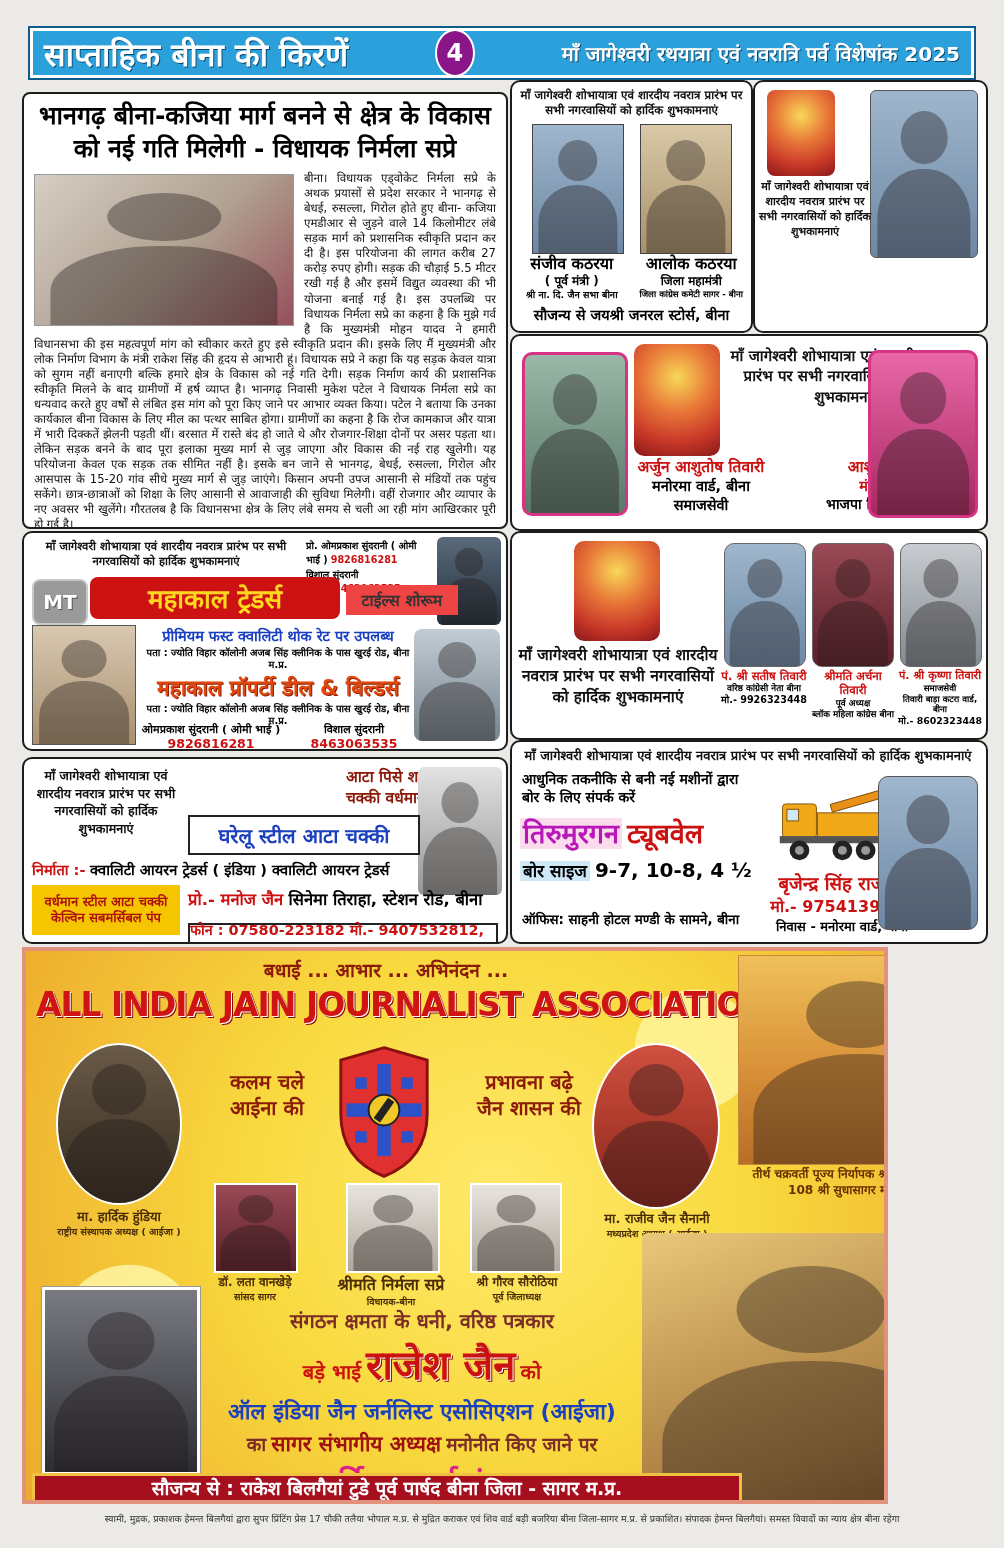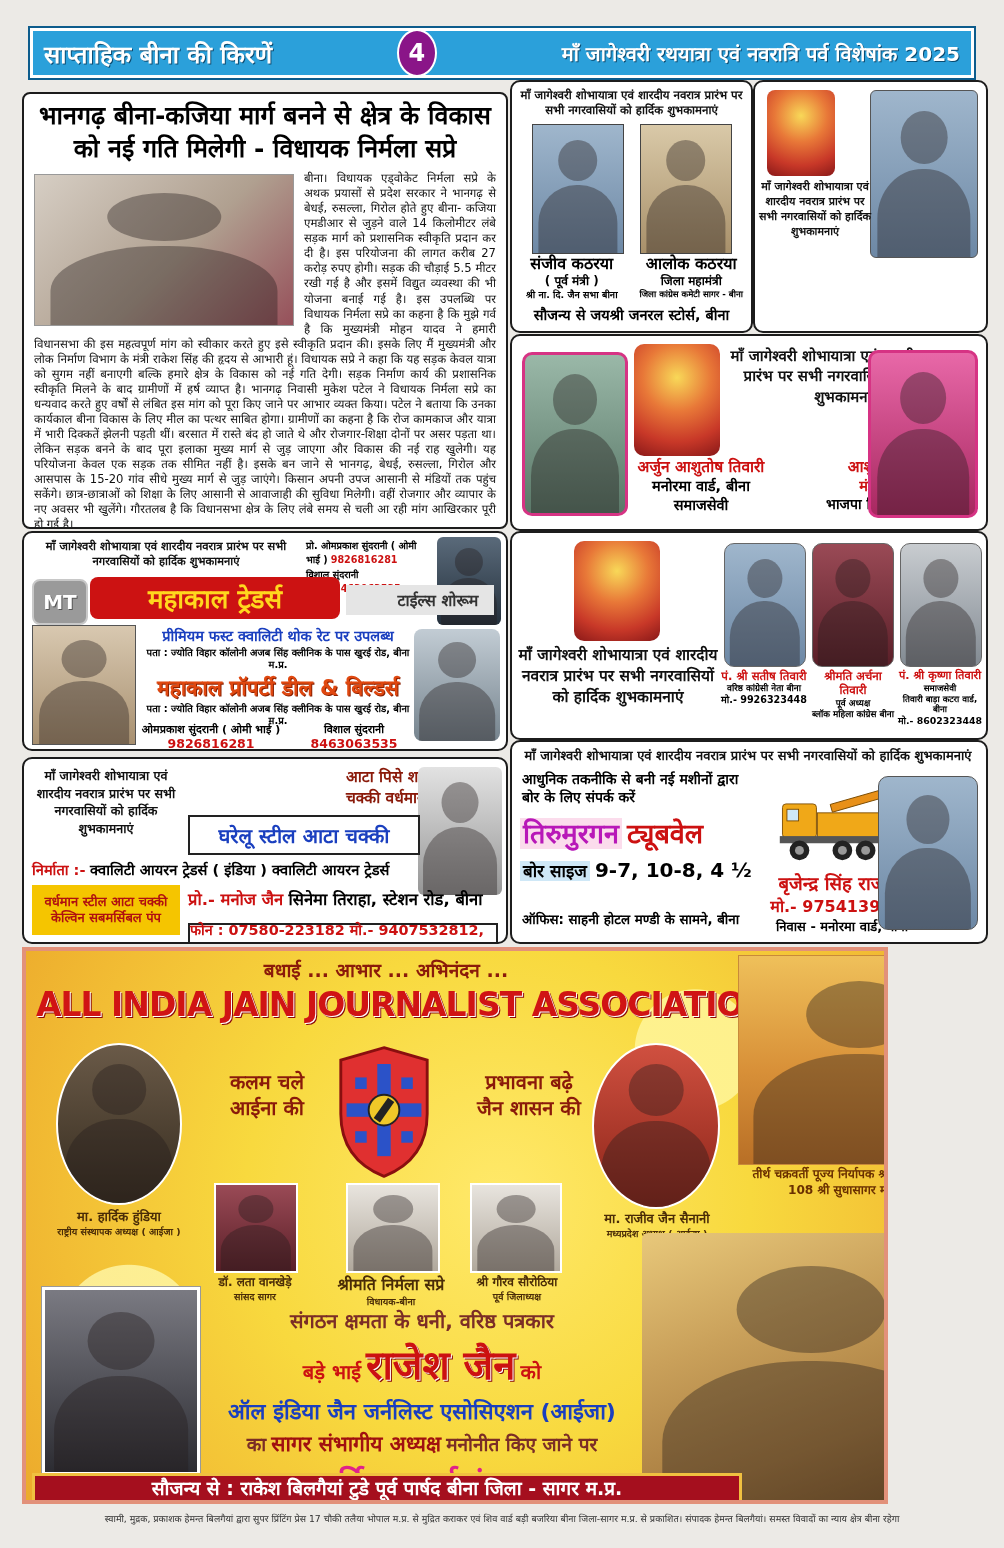--- a/index.html
+++ b/index.html
@@ -39,21 +39,21 @@
      radial-gradient(circle at 78% 18%, rgba(255,244,150,.9) 0 60px, rgba(255,244,150,0) 61px),
      radial-gradient(circle at 12% 70%, rgba(255,248,170,.8) 0 70px, rgba(255,248,170,0) 71px),
      radial-gradient(circle at 55% 45%, #ffe96a, #f8d93e 45%, #f2bd34 78%, #ecaa2c);}
 </style>
 </head>
 <body>
 
 <div class="page">
 
   <div class="abs" style="left:28px;top:26px;width:948px;height:54px;background:#2ba0da;border:2px solid #0d5c8c;box-shadow:inset 0 0 0 3px #fff;display:flex;align-items:center;justify-content:space-between;padding:0 14px;box-sizing:border-box;">
-    <div class="b" style="color:#fff;font-size:24px;text-shadow:1px 1px 0 #0a4a70;">साप्ताहिक बीना की किरणें</div>
+    <div class="b" style="color:#fff;font-size:32px;text-shadow:1px 1px 0 #0a4a70;">साप्ताहिक बीना की किरणें</div>
     <div style="width:36px;height:44px;background:#8a1588;border:2px solid #fff;border-radius:50%;display:flex;align-items:center;justify-content:center;">
       <span class="b" style="color:#fff;font-size:24px;">4</span>
     </div>
     <div class="b" style="color:#fff;font-size:20px;text-shadow:1px 1px 0 #0a4a70;">माँ जागेश्वरी रथयात्रा एवं नवरात्रि पर्व विशेषांक 2025</div>
   </div>
 
   <div class="box" style="left:22px;top:92px;width:482px;height:433px;border-radius:8px;">
     <div class="b ctr" style="font-size:25px;line-height:1.3;padding:6px 6px 2px;">
       <div>भानगढ़ बीना-कजिया मार्ग बनने से क्षेत्र के विकास</div>
       <div>को नई गति मिलेगी - विधायक निर्मला सप्रे</div>
@@ -116,21 +116,21 @@
       <span class="b">विशाल सुंदरानी</span>
       <span class="b red" style="margin-left:28px;">8463063535</span>
     </div>
     <div class="photo t-shop" style="position:absolute;right:5px;top:4px;width:64px;height:88px;border-radius:6px;"></div>
     <div style="position:absolute;left:8px;top:46px;width:52px;height:42px;background:#9a9a9a;border:2px solid #c8c8c8;border-radius:8px;display:flex;align-items:center;justify-content:center;">
       <span class="b" style="color:#fff;font-size:20px;text-shadow:1px 1px 0 #555;">MT</span>
     </div>
     <div style="position:absolute;left:66px;top:44px;width:250px;height:42px;background:#cc1212;border-radius:8px;display:flex;align-items:center;justify-content:center;">
       <span class="b" style="color:#ffd71e;font-size:26px;">महाकाल ट्रेडर्स</span>
     </div>
-    <div style="position:absolute;left:322px;top:52px;width:112px;height:30px;background:#e5e5e5;display:flex;align-items:center;justify-content:center;padding-left:36px;">
+    <div style="position:absolute;left:322px;top:52px;width:112px;height:30px;background:#ef4444;display:flex;align-items:center;justify-content:center;">
       <span class="b" style="color:#333;font-size:16px;">टाईल्स शोरूम</span>
     </div>
     <div class="photo t-warm" style="position:absolute;left:8px;top:92px;width:102px;height:118px;border:1px solid #555;"></div>
     <div class="photo t-street" style="position:absolute;right:6px;top:96px;width:86px;height:112px;border-radius:8px;"></div>
     <div class="b blue ctr" style="position:absolute;left:118px;top:92px;width:272px;font-size:14.5px;">प्रीमियम फस्ट क्वालिटी थोक रेट पर उपलब्ध</div>
     <div class="b ctr" style="position:absolute;left:116px;top:114px;width:276px;font-size:9.8px;line-height:1.25;">पता : ज्योति विहार कॉलोनी अजब सिंह क्लीनिक के पास खुरई रोड, बीना म.प्र.</div>
     <div class="b ctr" style="position:absolute;left:112px;top:140px;width:284px;font-size:21px;color:#e04810;text-shadow:1px 1px 0 #8a2000;">महाकाल प्रॉपर्टी डील &amp; बिल्डर्स</div>
     <div class="b ctr" style="position:absolute;left:116px;top:170px;width:276px;font-size:9.8px;line-height:1.25;">पता : ज्योति विहार कॉलोनी अजब सिंह क्लीनिक के पास खुरई रोड, बीना म.प्र.</div>
     <div class="abs ctr" style="left:112px;top:188px;width:150px;">
       <div class="b" style="font-size:11px;">ओमप्रकाश सुंदरानी ( ओमी भाई )</div>

